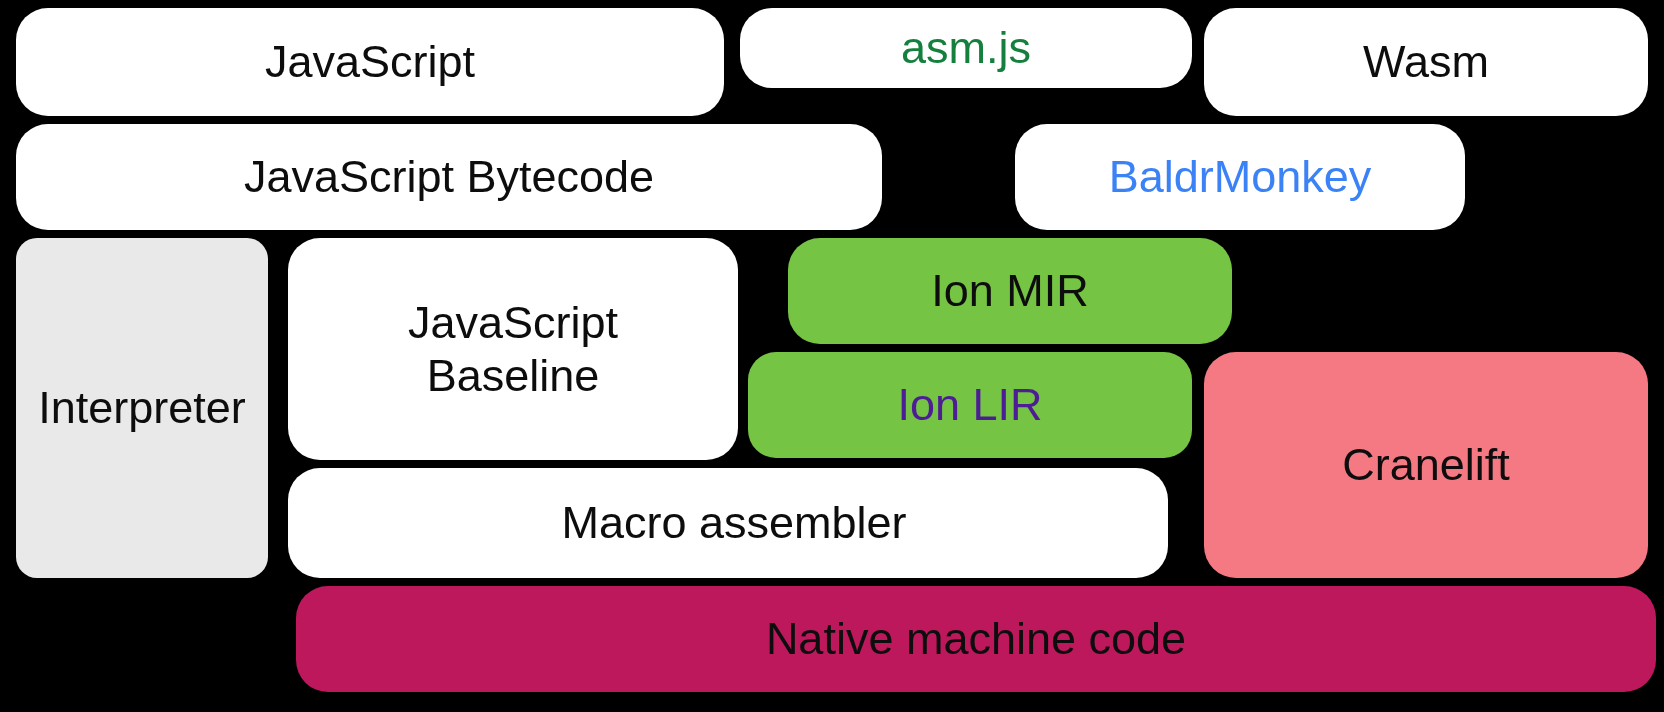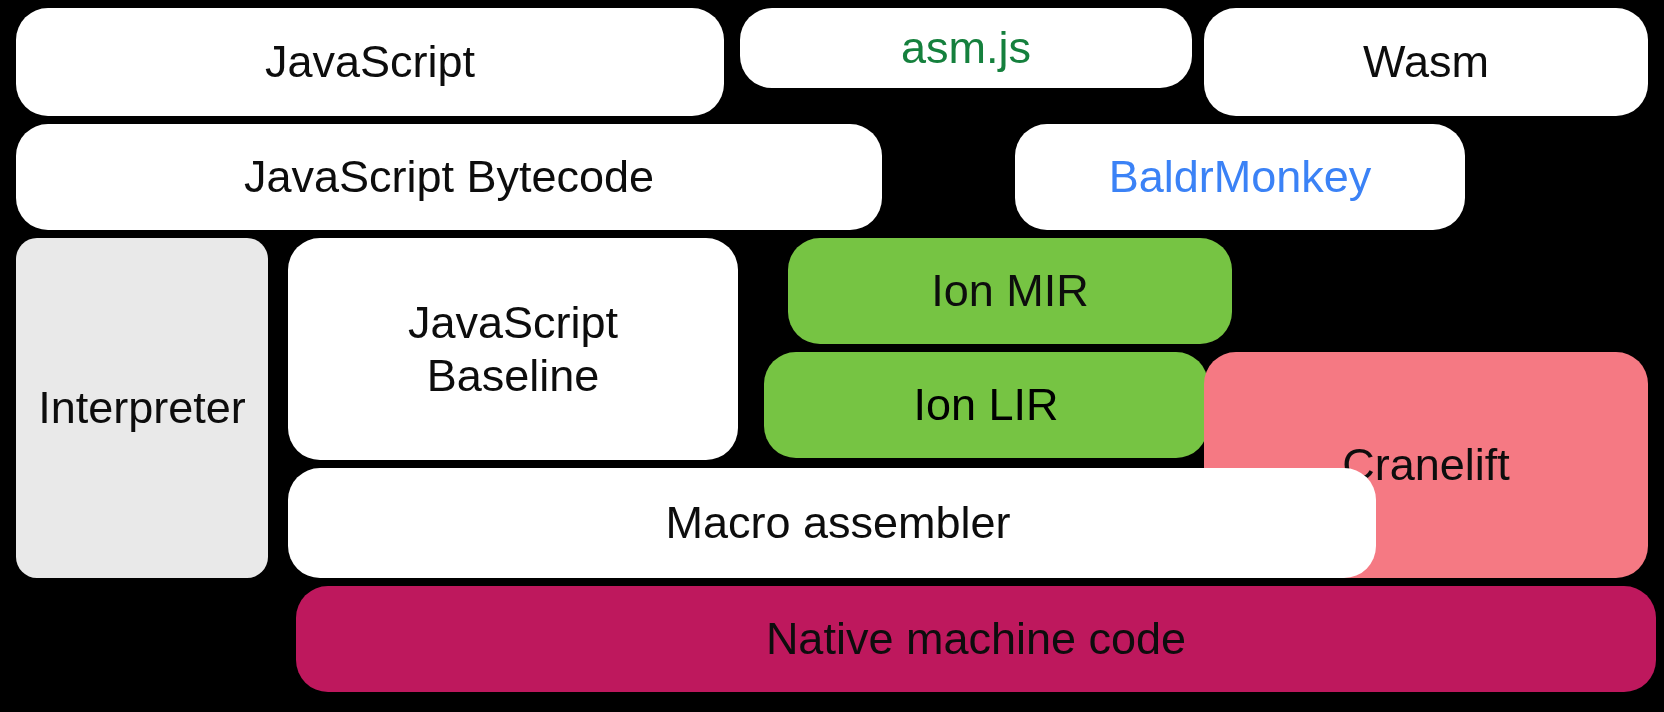--- a/index.html
+++ b/index.html
@@ -36,18 +36,18 @@
   <div id="boxes">
       <div class="box" style="left: 16px; top: 8px; width: 708px; height: 108px; background: rgb(255, 255, 255); color: rgb(13, 13, 13);"><span>JavaScript</span></div>
       <div class="box" style="left: 740px; top: 8px; width: 452px; height: 80px; background: rgb(255, 255, 255); color: #15803d;"><span>asm.js</span></div>
       <div class="box" style="left: 1204px; top: 8px; width: 444px; height: 108px; background: rgb(255, 255, 255); color: rgb(13, 13, 13);"><span>Wasm</span></div>
       <div class="box" style="left: 16px; top: 124px; width: 866px; height: 106px; background: rgb(255, 255, 255); color: rgb(13, 13, 13);"><span>JavaScript Bytecode</span></div>
       <div class="box" style="left: 976px; top: 124px; width: 450px; height: 106px; background: rgb(255, 255, 255); color: #3b82f6; margin-left: 39px;"><span>BaldrMonkey</span></div>
       <div class="box" style="left: 16px; top: 238px; width: 252px; height: 340px; background: rgb(233, 233, 233); color: rgb(13, 13, 13); border-radius: 21px;"><span>Interpreter</span></div>
       <div class="box" style="left: 288px; top: 238px; width: 450px; height: 222px; background: rgb(255, 255, 255); color: rgb(13, 13, 13);"><span>JavaScript
 Baseline</span></div>
       <div class="box" style="left: 748px; top: 238px; width: 444px; height: 106px; background: rgb(118, 196, 67); color: rgb(13, 13, 13); margin-left: 40px;"><span>Ion MIR</span></div>
-      <div class="box" style="left: 764px; top: 352px; width: 444px; height: 106px; background: rgb(118, 196, 67); color: #000000;"><span>Ion LIR</span></div>
+      <div class="box" style="left: 748px; top: 352px; width: 444px; height: 106px; background: rgb(118, 196, 67); color: #4c1d95; border-radius: 28px;"><span>Ion LIR</span></div>
       <div class="box" style="left: 1204px; top: 352px; width: 444px; height: 226px; background: rgb(245, 121, 131); color: rgb(13, 13, 13);"><span>Cranelift</span></div>
-      <div class="box" style="left: 288px; top: 468px; width: 1088px; height: 110px; background: rgb(255, 255, 255); color: rgb(13, 13, 13); padding-left: 12px;"><span>Macro assembler</span></div>
+      <div class="box" style="left: 288px; top: 468px; width: 880px; height: 110px; background: rgb(255, 255, 255); color: rgb(13, 13, 13); padding-left: 12px;"><span>Macro assembler</span></div>
       <div class="box" style="left: 288px; top: 586px; width: 1360px; height: 106px; background: #be185d; color: rgb(13, 13, 13); margin-left: 8px;"><span>Native machine code</span></div>
     </div>
 </div>
 
 </body></html>

